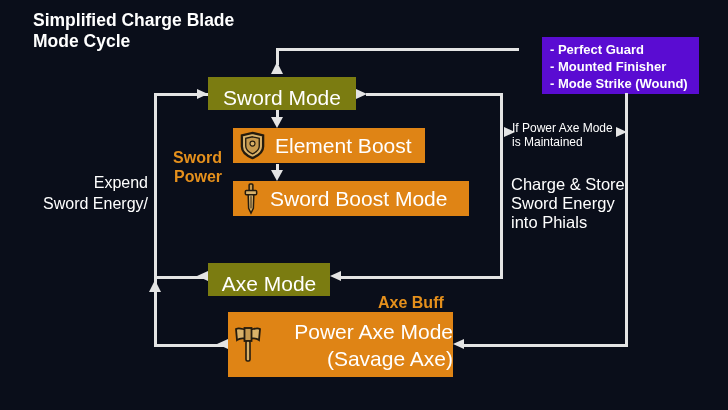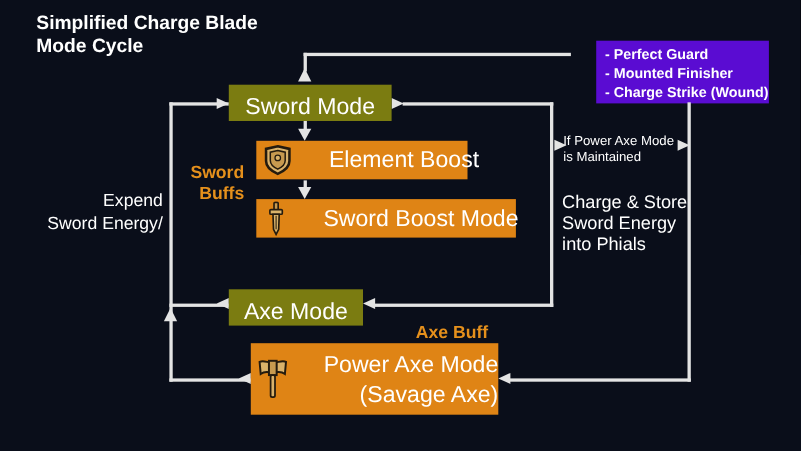--- a/index.html
+++ b/index.html
@@ -3,21 +3,21 @@
 <meta charset="utf-8">
 <style>
   html,body{margin:0;padding:0;background:#000;}
   .canvas{
     position:relative;width:728px;height:410px;overflow:hidden;
     background:var(--background,#0a0e1a);
     font-family:"Liberation Sans",sans-serif;color:var(--text,#ffffff);
   }
   .box{position:absolute;display:flex;align-items:center;box-sizing:border-box;}
   .olive{background:var(--olive,#7b7c11);align-items:flex-end;}
-  .orange{background:var(--orange,#df8415);gap:24px;}
+  .orange{background:var(--orange,#df8415);}
   .center{justify-content:center;}
   .node-label{font-size:21px;color:#fff;white-space:nowrap;}
   .icon-wrap{display:flex;align-items:center;justify-content:center;flex:0 0 auto;}
   .title{position:absolute;left:33px;top:10px;font-size:17.5px;font-weight:bold;line-height:21px;}
   .moves{
     position:absolute;left:542px;top:37px;width:157px;height:57px;box-sizing:border-box;
     background:var(--purple,#5a0cd2);padding:4px 0 0 8px;
     font-size:13px;font-weight:600;line-height:17px;white-space:nowrap;
   }
   .buff-label{position:absolute;font-weight:bold;color:var(--label-orange,#e5901c);font-size:16px;line-height:19px;}
@@ -35,21 +35,21 @@
 <div class="canvas">
 
   <div class="title">
     <div>Simplified Charge Blade</div>
     <div>Mode Cycle</div>
   </div>
 
   <div class="moves">
     <div>- Perfect Guard</div>
     <div>- Mounted Finisher</div>
-    <div>- Charge Strike (Wound)</div>
+    <div>- Mode Strike (Wound)</div>
   </div>
 
   <div class="line" style="left:154px;top:93px;width:3px;height:254px;"></div>
   <div class="line" style="left:154px;top:93px;width:54px;height:3px;"></div>
   <div class="line" style="left:154px;top:276px;width:54px;height:3px;"></div>
   <div class="line" style="left:154px;top:344px;width:74px;height:3px;"></div>
 
   <div class="line" style="left:276px;top:48px;width:3px;height:17px;"></div>
   <div class="line" style="left:276px;top:48px;width:243px;height:3px;"></div>
 
@@ -117,21 +117,21 @@
       </svg>
     </span>
     <span style="margin-left:6px;text-align:right;flex:1;">
       <span class="node-label" style="display:block;line-height:27px;">Power Axe Mode</span>
       <span class="node-label" style="display:block;line-height:27px;">(Savage Axe)</span>
     </span>
   </div>
 
   <div class="buff-label" style="left:150px;top:148px;width:72px;text-align:right;">
     <div>Sword</div>
-    <div>Buffs</div>
+    <div>Power</div>
   </div>
 
   <div class="buff-label" style="left:378px;top:293px;">Axe Buff</div>
 
   <div class="note" style="left:18px;top:172px;width:130px;text-align:right;">
     <div>Expend</div>
     <div>Sword Energy/</div>
   </div>
 
   <div class="note" style="left:512px;top:121px;font-size:12px;line-height:14px;">

